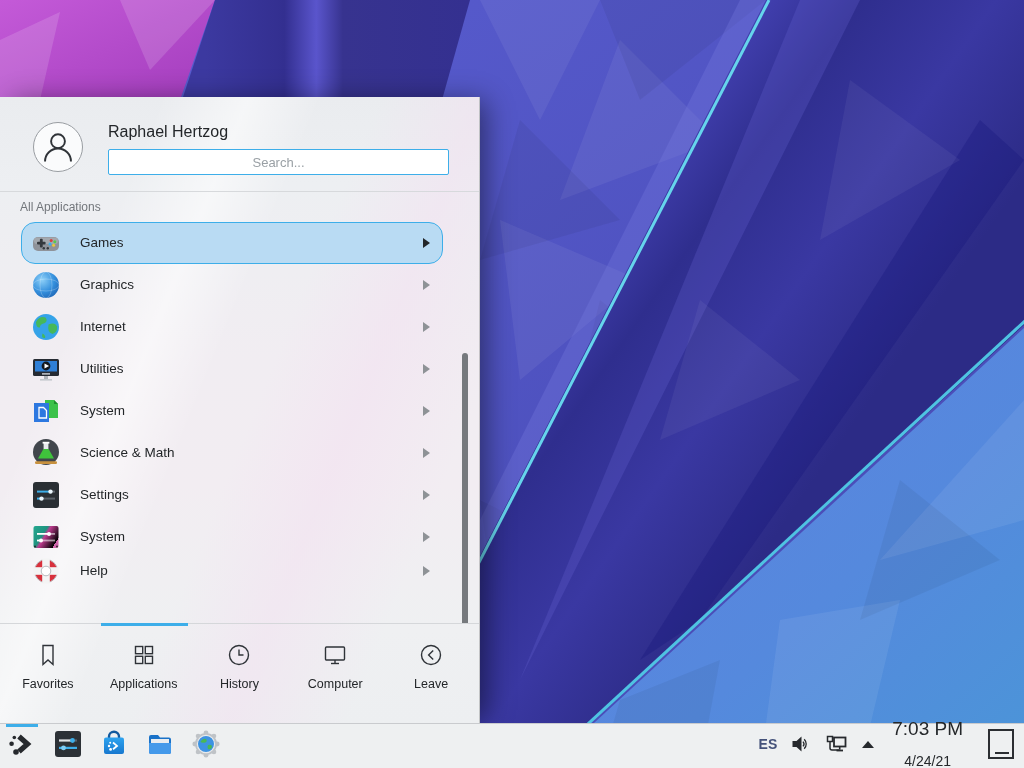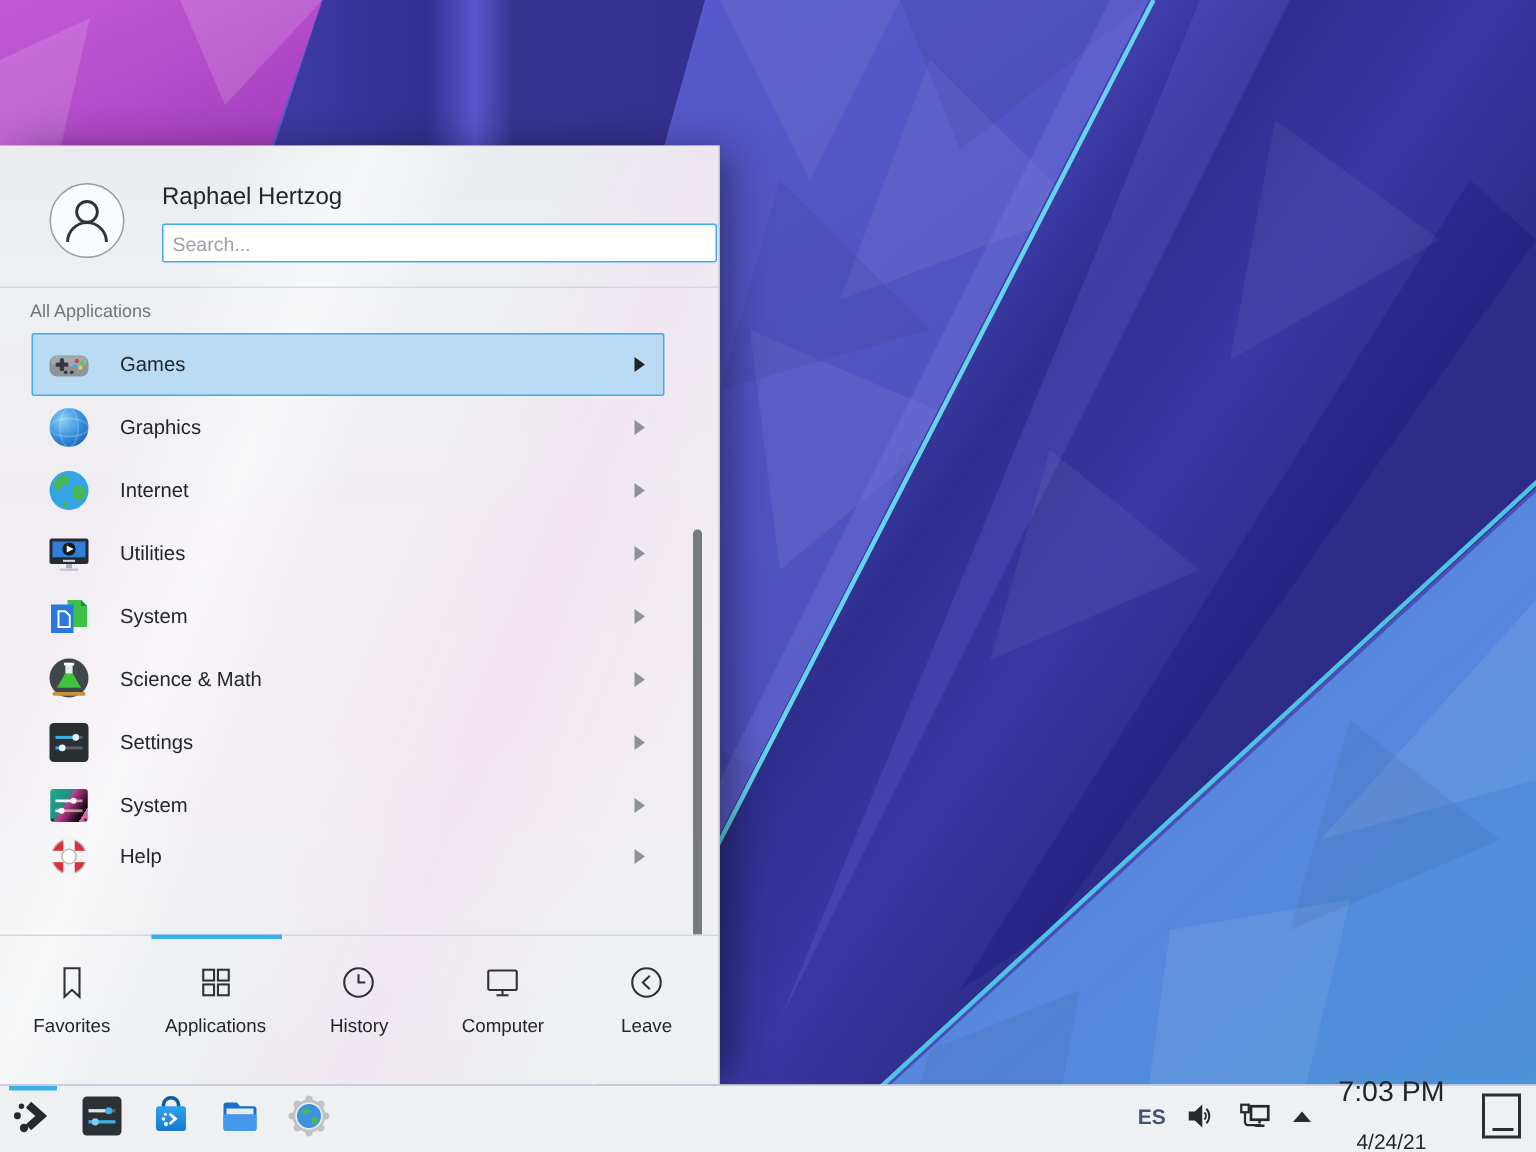--- a/index.html
+++ b/index.html
@@ -16,29 +16,29 @@
     box-sizing:border-box;display:flex;flex-direction:column;z-index:5;
   }
   .kickoff::before{content:"";position:absolute;inset:0;pointer-events:none;
     background:linear-gradient(112deg,rgba(255,255,255,0) 22%,rgba(255,255,255,.55) 34%,rgba(255,255,255,0) 44%,rgba(247,230,244,0) 52%,rgba(243,222,240,.45) 66%,rgba(255,255,255,0) 82%);}
   .ko-header{height:95px;box-sizing:border-box;border-bottom:1px solid #d7d9dc;
     display:flex;align-items:flex-start;padding:25px 42px 0 33px;position:relative;z-index:1;}
   .avatar{width:50px;height:50px;border-radius:50%;border:1px solid #999da2;background:#fafbfc;
     display:flex;align-items:center;justify-content:center;flex:none;box-sizing:border-box;}
   .ko-header-right{margin-left:25px;flex:1;}
   .user-name{font-size:16px;color:#232629;margin:1px 0 8px 0;}
-  .search-box{width:370px;height:26px;box-sizing:border-box;background:#fff;border:1px solid #3daee9;
-    border-radius:2px;font-size:13px;color:#232629;padding:0 6px;outline:none;display:block;}
+  .search-box{width:341px;height:26px;box-sizing:border-box;background:#fff;border:1px solid #3daee9;
+    border-radius:2px;font-size:13px;color:#232629;padding:0 6px;outline:none;display:block;text-align:center;}
   .search-box::placeholder{color:#9aa0a5;}
   .section-label{height:30px;box-sizing:border-box;padding:8px 0 0 20px;font-size:12px;color:#72767b;position:relative;z-index:1;}
 
   .app-list{height:402px;overflow:hidden;position:relative;z-index:1;}
   .menu-item{height:42px;margin:0 36px 0 21px;display:flex;align-items:center;
     padding:0 0 0 8px;box-sizing:border-box;border:1px solid transparent;border-radius:2px;}
-  .menu-item.selected{background:#b9dbf3;border-color:#3daee9;}
+  .menu-item.selected{background:#b9dbf3;border-color:#3daee9;border-radius:14px;}
   .menu-item.partial{transform:translateY(-8px);}
   .mi-icon{width:32px;height:32px;flex:none;margin-right:18px;}
   .mi-icon svg{display:block;width:32px;height:32px;}
   .mi-label{font-size:13.5px;color:#232629;white-space:nowrap;}
   .mi-arrow{margin-left:auto;margin-right:12px;width:0;height:0;
     border-left:7px solid #8e9296;border-top:5px solid transparent;border-bottom:5px solid transparent;}
   .menu-item.selected .mi-arrow{border-left-color:#232629;}
   .scrollbar{position:absolute;right:11px;top:131px;width:6px;height:389px;border-radius:3px;background:#76797d;}
 
   .tabbar{height:99px;border-top:1px solid #d5d7da;display:flex;position:relative;z-index:1;}

